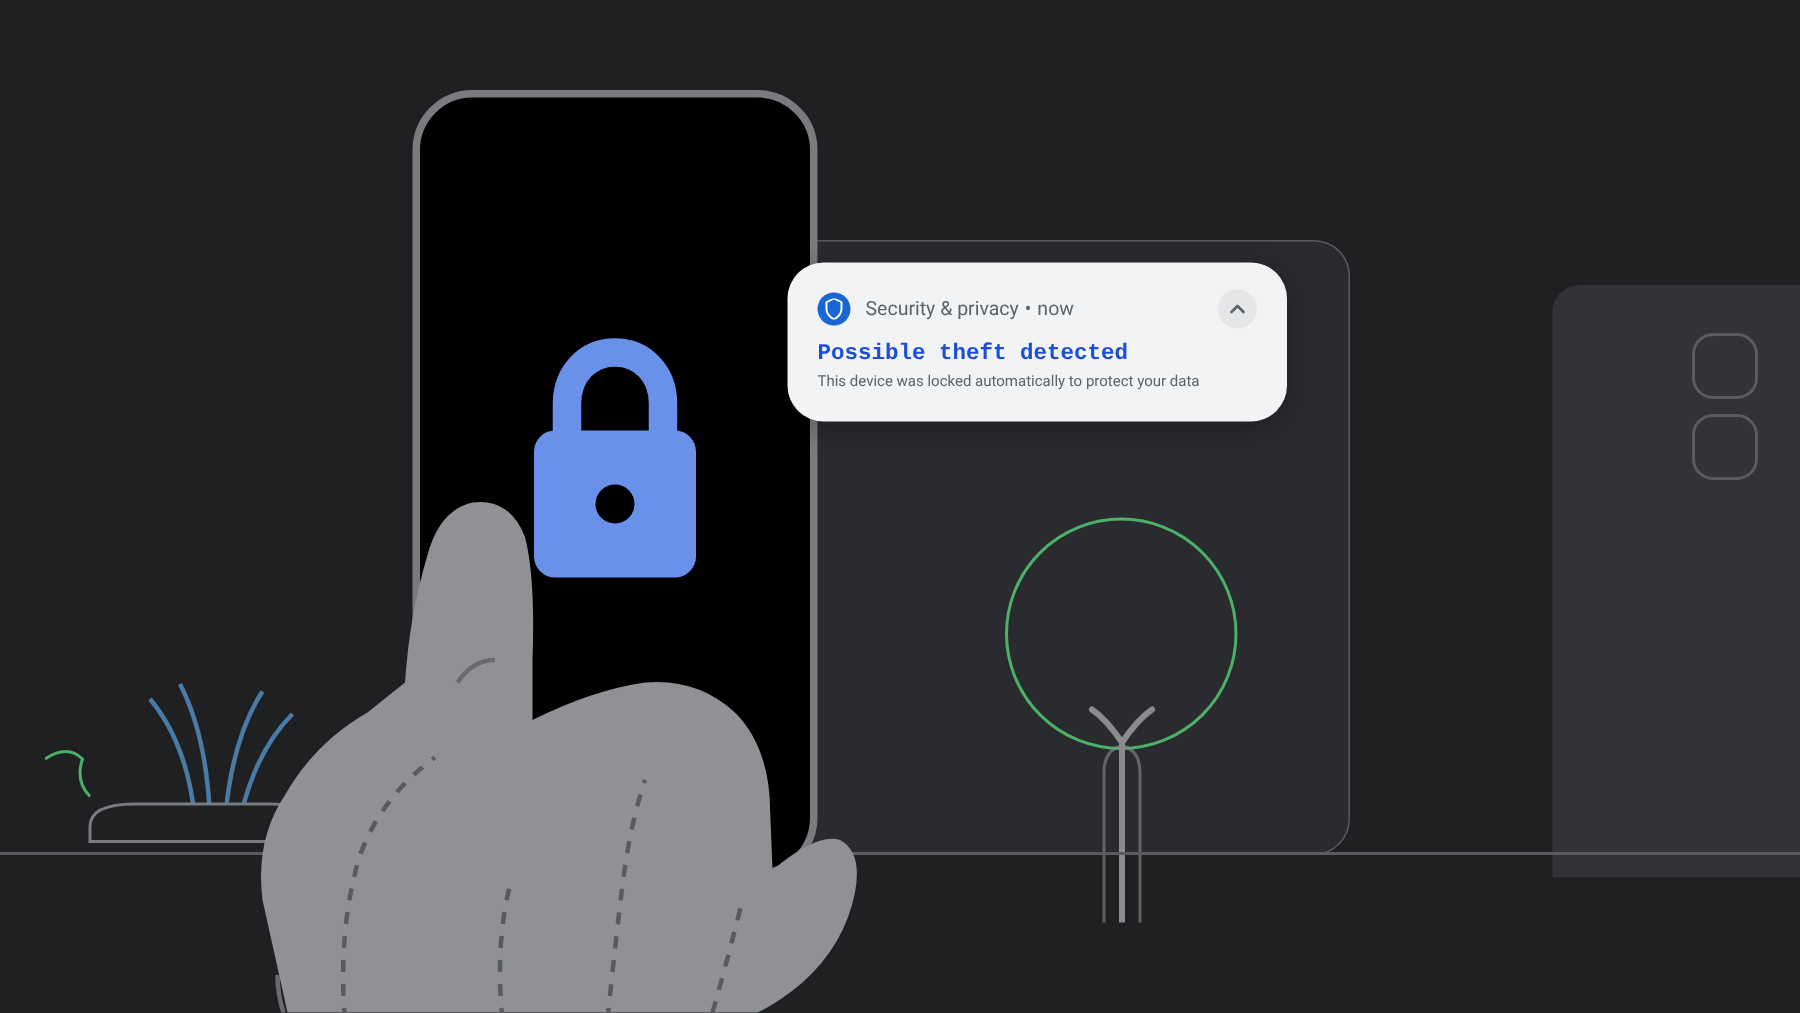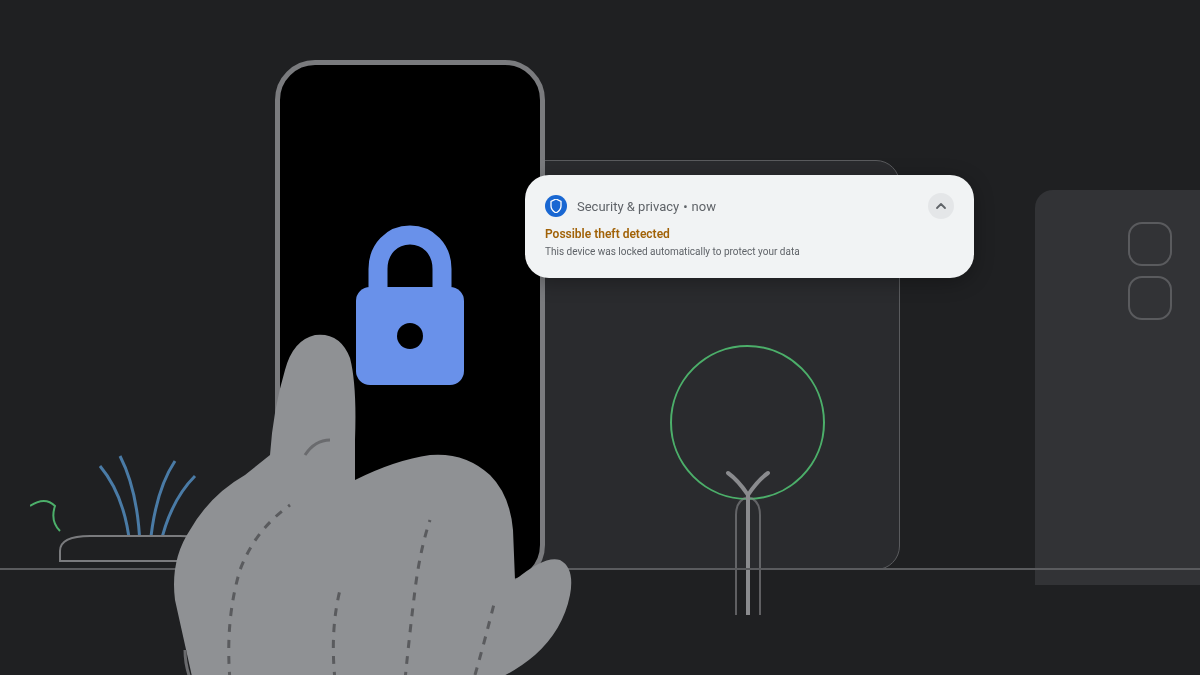--- a/index.html
+++ b/index.html
@@ -114,21 +114,21 @@
       top: 280px;
       z-index: 15;
       pointer-events: none;
     }
     
     
     .notification {
       position: absolute;
       left: 525px;
       top: 175px;
-      width: 449px;
+      width: 333px;
       background: #f1f3f4;
       border-radius: 24px;
       padding: 18px 20px;
       z-index: 20;
       box-shadow: 0 4px 20px rgba(0,0,0,0.3);
     }
     .notif-header {
       display: flex;
       align-items: center;
       gap: 10px;
@@ -157,24 +157,25 @@
       width: 26px;
       height: 26px;
       background: #e4e6e8;
       border-radius: 50%;
       display: flex;
       align-items: center;
       justify-content: center;
       cursor: pointer;
     }
     .notif-title {
-      font-size: 12px;
+      font-size: 15px;
       font-weight: 600;
-      color: #a16207;
+      color: #1d4ed8;
       margin-bottom: 4px;
+      font-family: Liberation Mono, monospace;
     }
     .notif-body {
       font-size: 10px;
       color: #5f6368;
       line-height: 1.45;
     }
   </style>
 </head>
 <body>
 

